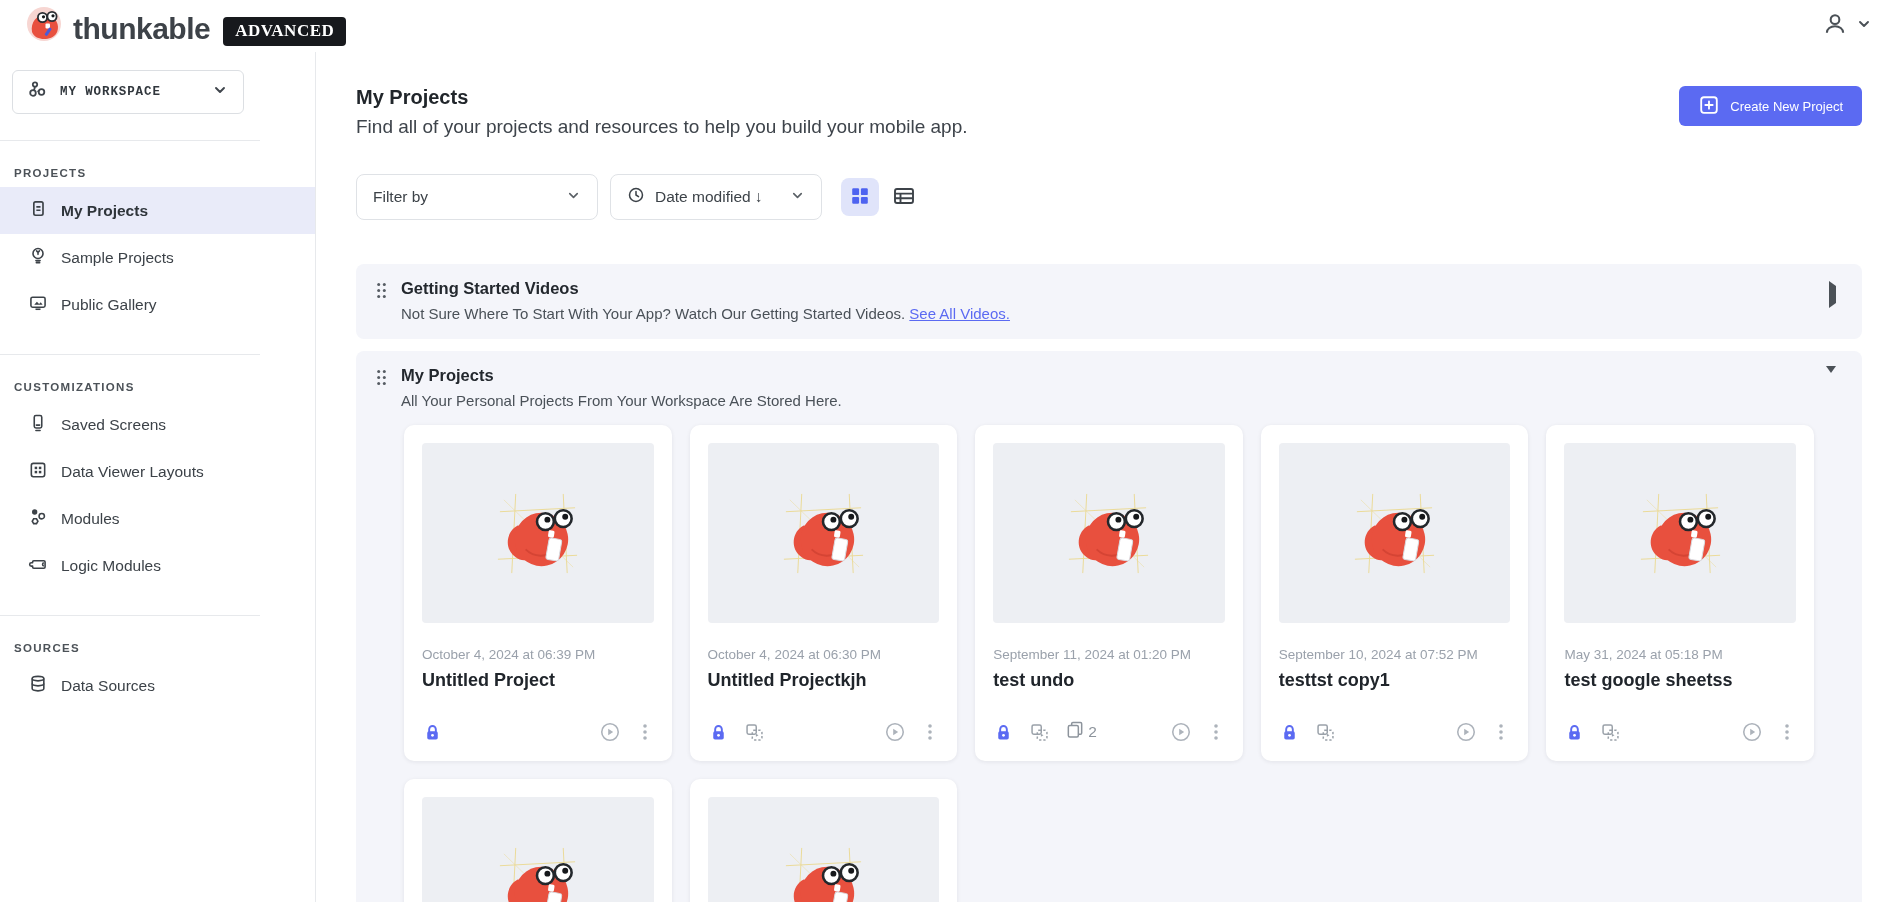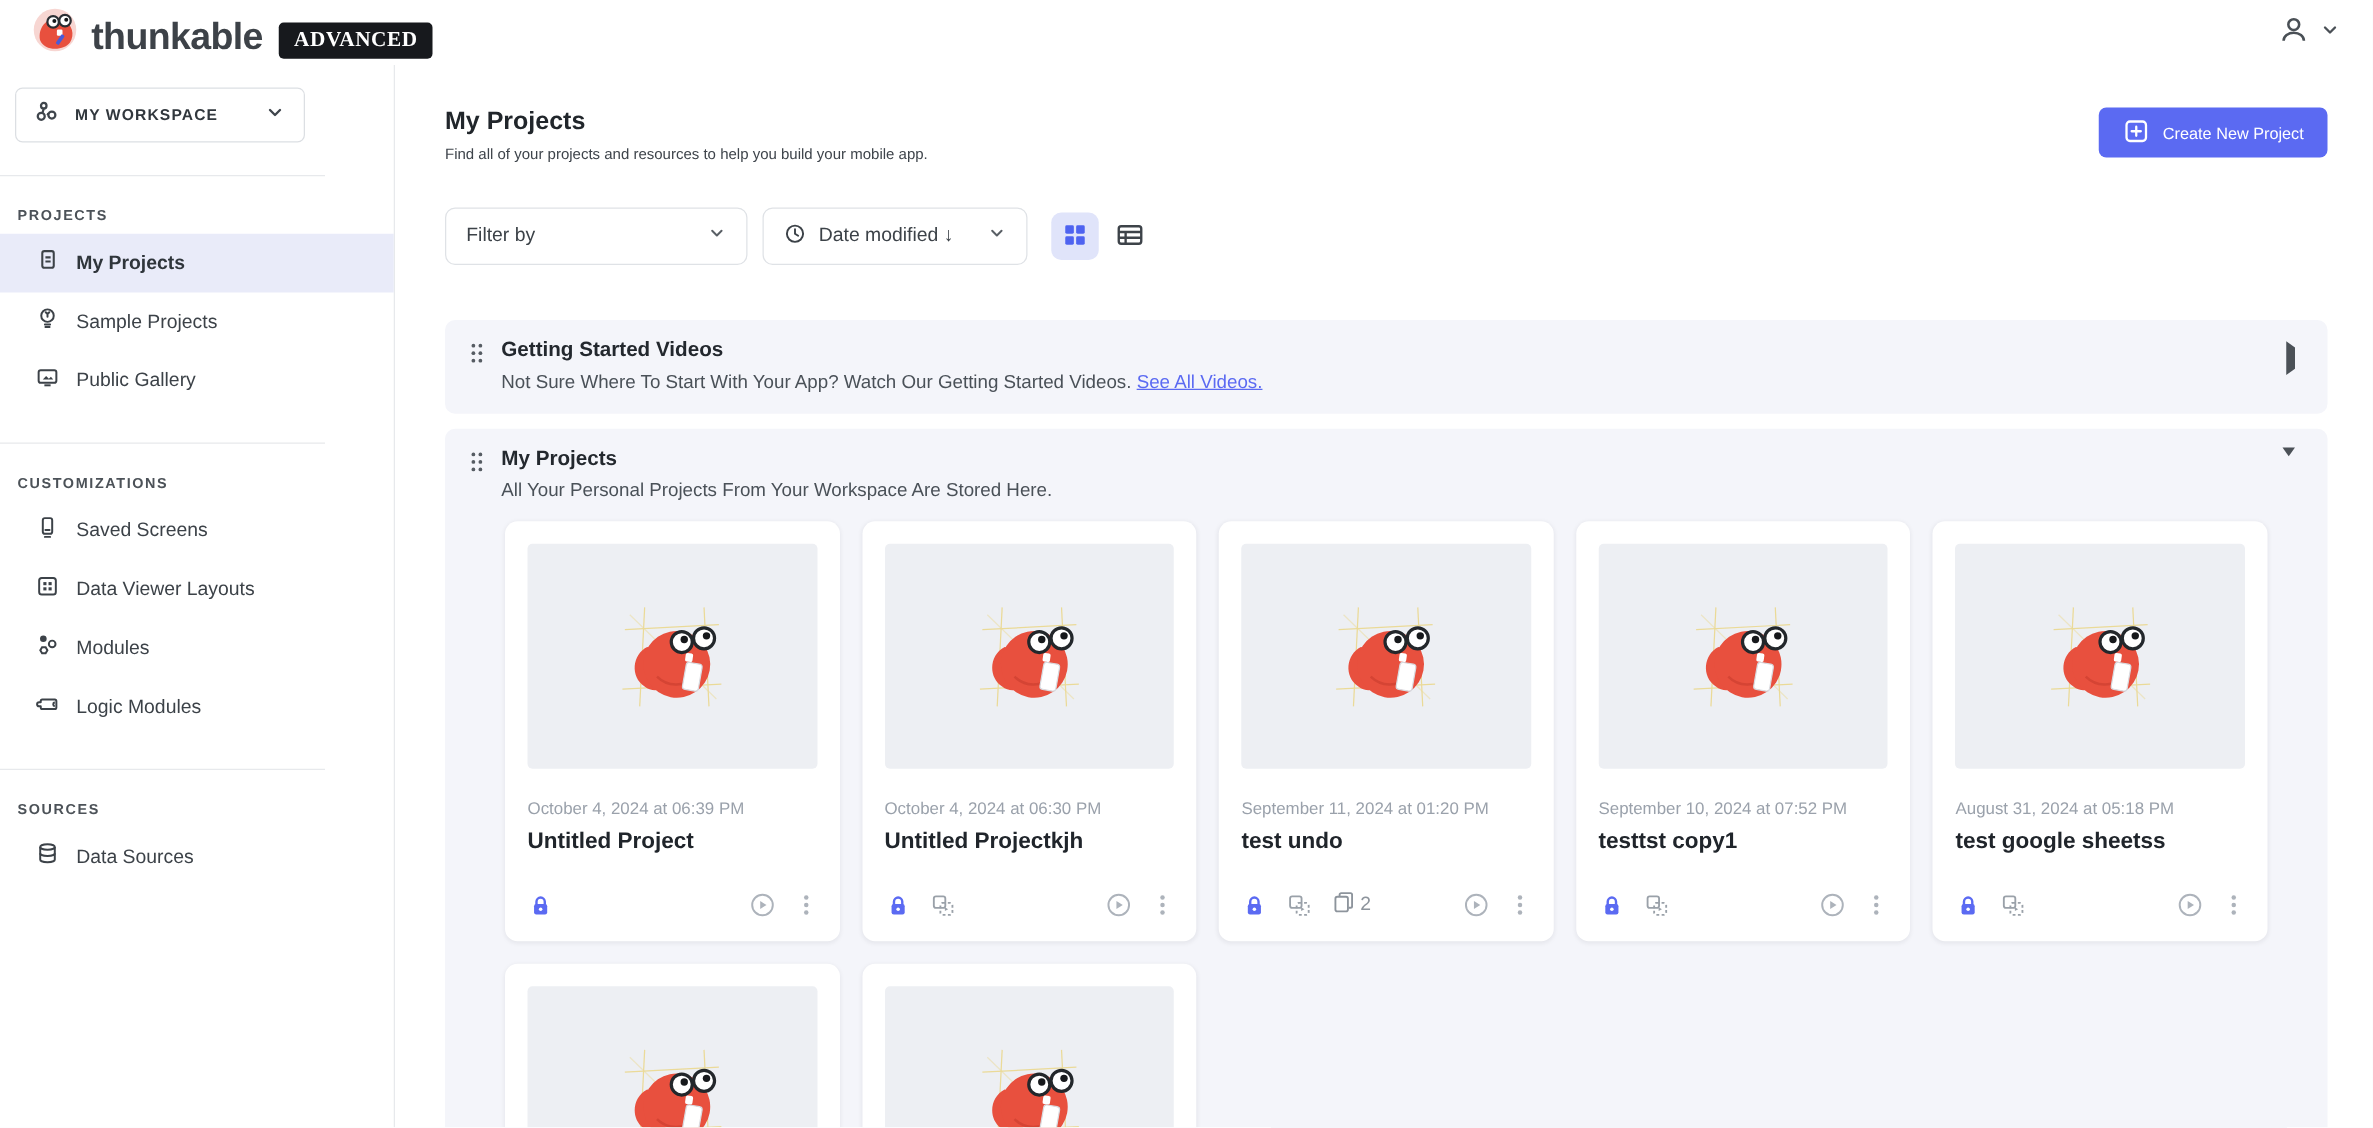--- a/index.html
+++ b/index.html
@@ -13,35 +13,35 @@
   .brand { display:flex; align-items:flex-end; gap:11px; cursor:pointer; }
   .brand-word { font-size:30px; font-weight:700; letter-spacing:-0.5px; color:#3d4248; }
   .brand-badge { background:#17191d; color:#fff; font-weight:700; font-size:17px;
                  letter-spacing:0.5px; padding:4px 12px 5px; border-radius:4px; margin-left:2px;font-family:Liberation Serif, serif; }
   .nav-right { margin-left:auto; display:flex; align-items:center; gap:8px; color:#4a5056; cursor:pointer; }
 
   
   .sidebar { position:absolute; top:52px; left:0; bottom:0; width:316px; background:#fff;
              border-right:1px solid #e7e9ec; }
   .ws-box { margin:18px 0 0 12px; width:232px; height:44px; border:1px solid #dcdfe3; border-radius:6px;
-            display:flex; align-items:center; padding:18px 15px; gap:12px; cursor:pointer; background:#fff; }
+            display:flex; align-items:center; padding:18px 15px; gap:12px; cursor:pointer; background:#fff;font-family:Liberation Mono, monospace; }
   .ws-label { flex:1; font-size:12.5px; font-weight:700; letter-spacing:0.9px; color:#31373d; }
   .side-divider { border-top:1px solid #e7e9ec; margin:26px 55px 0 0; }
   .side-header { margin:26px 0 8px 14px; font-size:11.5px; font-weight:700; letter-spacing:1.3px; color:#4c5258; }
   .side-item { height:47px; display:flex; align-items:center; gap:13px; padding-left:28px;
                font-size:15.5px; color:#3c4248; cursor:pointer; }
   .side-item.active { background:#e9ebf9; font-weight:700; color:#2f353b; }
   .side-item svg { flex:0 0 auto; }
 
   
   .main { position:absolute; top:52px; left:316px; right:0; bottom:0; overflow:hidden;
           padding:0 36px 0 40px; }
   .head-row { margin-top:34px; display:flex; align-items:flex-start; }
   .page-title { font-size:20px; font-weight:700; color:#21262b; }
-  .page-sub { margin-top:7px; font-size:12px; color:#3e444b; }
+  .page-sub { margin-top:7px; font-size:19px; color:#3e444b; }
   .create-btn { margin-left:auto; height:40px; padding:0 19px; background:#5b6af2; border:none;
                 border-radius:6px; color:#fff; font-size:13px; font-family:inherit;
                 display:flex; align-items:center; gap:10px; cursor:pointer; }
 
   .toolbar { margin-top:36px; display:flex; align-items:center; }
   .search-box { flex:1; height:46px; border:1px solid #dfe2e6; border-radius:8px; background:#fff;
                 display:flex; align-items:center; padding:0 15px; gap:9px; margin-right:25px; }
   .search-box input { border:none; outline:none; flex:1; font-size:15.5px; font-family:inherit; color:#3c4248; }
   .search-box input::placeholder { color:#b9c0c9; }
   .select-box { height:46px; border:1px solid #dfe2e6; border-radius:8px; background:#fff;
@@ -574,21 +574,21 @@
         <ellipse cx="52" cy="54" rx="27" ry="27" fill="#e8503e" transform="rotate(-12 52 54)"></ellipse>
         <path d="M36 64 C 44 72 58 73 66 64" fill="none" stroke="#c43a2c" stroke-width="2" opacity="0.55"></path>
         <circle cx="56" cy="36" r="8.5" fill="#fff" stroke="#23272b" stroke-width="2.6"></circle>
         <circle cx="74" cy="33" r="8.5" fill="#fff" stroke="#23272b" stroke-width="2.6"></circle>
         <circle cx="58" cy="34" r="3" fill="#16181b"></circle>
         <circle cx="76" cy="31" r="3" fill="#16181b"></circle>
         <rect x="59" y="45" width="6" height="7" rx="1.5" fill="#fff" transform="rotate(8 62 48)"></rect>
         <rect x="58" y="53" width="13" height="22" rx="2.5" fill="#fff" stroke="#d8dbe0" transform="rotate(10 64 64)"></rect>
       </svg>
     </div>
-    <div class="card-date">August 31, 2024 at 05:18 PM</div>
+    <div class="card-date">May 31, 2024 at 05:18 PM</div>
     <div class="card-name">test google sheetss</div>
     <div class="card-footer">
       <span class="icn">
         <svg width="21" height="21" viewBox="0 0 24 24">
           <path d="M8.2 11 v-2.6 a3.8 3.8 0 0 1 7.6 0 V11" fill="none" stroke="#5b6af2" stroke-width="2.2" stroke-linecap="round"></path>
           <rect x="6" y="10.5" width="12" height="9.5" rx="2" fill="#5b6af2"></rect>
           <circle cx="12" cy="15.2" r="1.6" fill="#fff"></circle>
         </svg>
       </span>
       <span class="icn">

